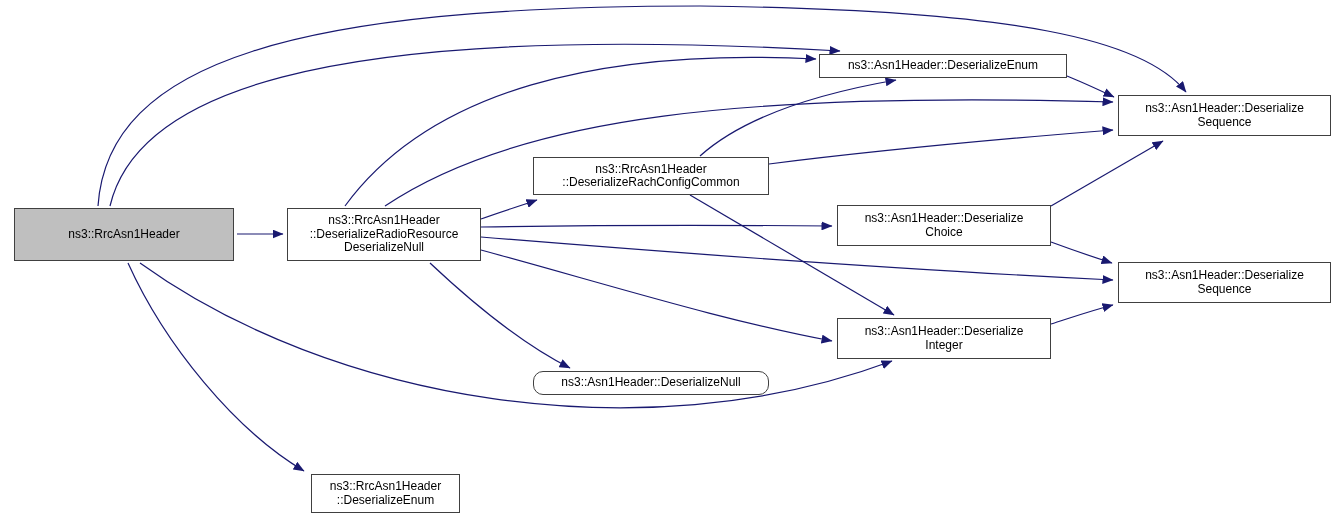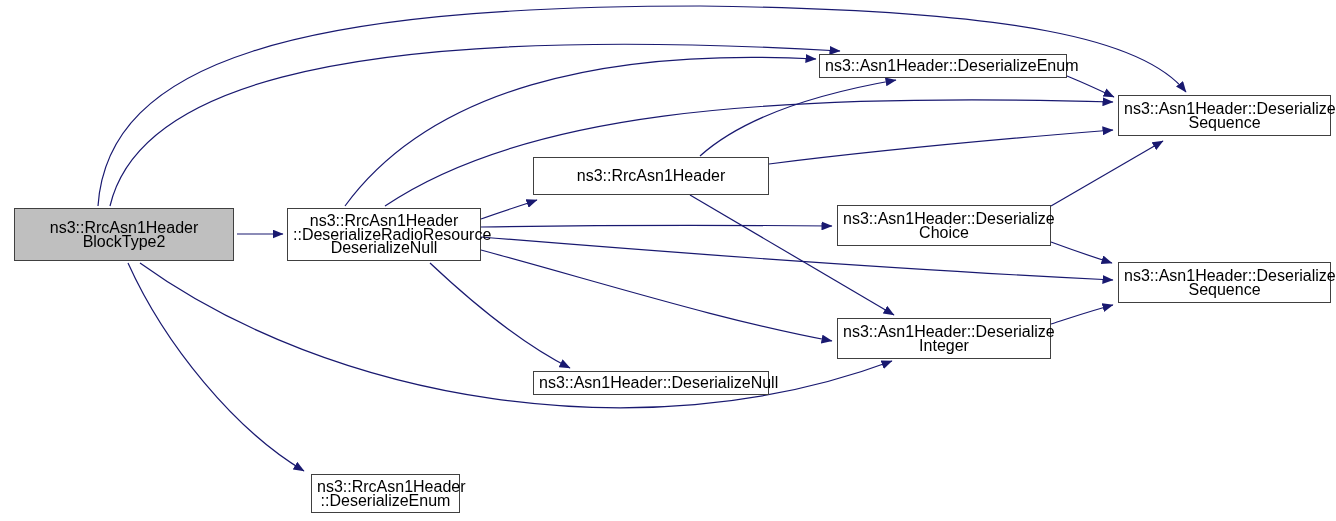--- a/index.html
+++ b/index.html
@@ -10,21 +10,21 @@
     overflow:hidden;
     font-family:"Liberation Sans", sans-serif;
   }
   .edge-layer{position:absolute;left:0;top:0;z-index:1;}
   .edge-layer path.edge{fill:none;stroke-width:1.2px;}
   .node{
     position:absolute;z-index:2;
     border:1px solid #404040;
     box-sizing:border-box;
     display:flex;flex-direction:column;justify-content:center;
-    font-size:16px;line-height:13.5px;color:#000;
+    font-size:12px;line-height:13.5px;color:#000;
     padding:1px 5px;
     cursor:pointer;
   }
   .node .ln{white-space:nowrap;}
   .node .ln.left{text-align:center;}
   .node .ln.center{text-align:center;}
 </style>
 </head>
 <body>
 
@@ -53,50 +53,50 @@
         <path d="M690,195 L894,315" class="edge" stroke="#191970" marker-end="url(#arrow)"></path>
         <path d="M1067,76 C1082,82 1097,89 1114,97" class="edge" stroke="#191970" marker-end="url(#arrow)"></path>
         <path d="M1051,206 L1163,141" class="edge" stroke="#191970" marker-end="url(#arrow)"></path>
         <path d="M1051,242 C1070,249 1090,256 1112,263" class="edge" stroke="#191970" marker-end="url(#arrow)"></path>
         <path d="M1051,324 C1070,318 1090,311 1113,305" class="edge" stroke="#191970" marker-end="url(#arrow)"></path>
       </g>
   </svg>
   <div id="nodes">
       <div class="node" style="left: 14px; top: 208px; width: 220px; height: 53px; border-color: rgb(64, 64, 64); background: rgb(191, 191, 191);">
         <div class="ln left">ns3::RrcAsn1Header</div>
-        <div class="ln center">BlockType2</div>
       </div>
       <div class="node" style="left: 287px; top: 208px; width: 194px; height: 53px; border-color: rgb(64, 64, 64); background: rgb(255, 255, 255);">
         <div class="ln left">ns3::RrcAsn1Header</div>
         <div class="ln left">::DeserializeRadioResource</div>
         <div class="ln center">DeserializeNull</div>
       </div>
       <div class="node" style="left: 533px; top: 157px; width: 236px; height: 38px; border-color: rgb(64, 64, 64); background: rgb(255, 255, 255);">
         <div class="ln left">ns3::RrcAsn1Header</div>
+        <div class="ln left">::DeserializeRachConfigCommon</div>
       </div>
       <div class="node" style="left: 819px; top: 54px; width: 248px; height: 24px; border-color: rgb(64, 64, 64); background: rgb(255, 255, 255);">
         <div class="ln center">ns3::Asn1Header::DeserializeEnum</div>
       </div>
       <div class="node" style="left: 1118px; top: 95px; width: 213px; height: 41px; border-color: rgb(64, 64, 64); background: rgb(255, 255, 255);">
         <div class="ln left">ns3::Asn1Header::Deserialize</div>
         <div class="ln center">Sequence</div>
       </div>
       <div class="node" style="left: 837px; top: 205px; width: 214px; height: 41px; border-color: rgb(64, 64, 64); background: rgb(255, 255, 255);">
         <div class="ln left">ns3::Asn1Header::Deserialize</div>
         <div class="ln center">Choice</div>
       </div>
       <div class="node" style="left: 1118px; top: 262px; width: 213px; height: 41px; border-color: rgb(64, 64, 64); background: rgb(255, 255, 255);">
         <div class="ln left">ns3::Asn1Header::Deserialize</div>
         <div class="ln center">Sequence</div>
       </div>
       <div class="node" style="left: 837px; top: 318px; width: 214px; height: 41px; border-color: rgb(64, 64, 64); background: rgb(255, 255, 255);">
         <div class="ln left">ns3::Asn1Header::Deserialize</div>
         <div class="ln center">Integer</div>
       </div>
-      <div class="node" style="left: 533px; top: 371px; width: 236px; height: 24px; border-color: rgb(64, 64, 64); background: rgb(255, 255, 255);">
+      <div class="node" style="left: 533px; top: 371px; width: 236px; height: 24px; border-color: rgb(64, 64, 64); background: rgb(255, 255, 255); border-radius: 10px;">
         <div class="ln center">ns3::Asn1Header::DeserializeNull</div>
       </div>
       <div class="node" style="left: 311px; top: 474px; width: 149px; height: 39px; border-color: rgb(64, 64, 64); background: rgb(255, 255, 255);">
         <div class="ln left">ns3::RrcAsn1Header</div>
         <div class="ln left">::DeserializeEnum</div>
       </div>
     </div>
 </div>
 
 </body></html>

